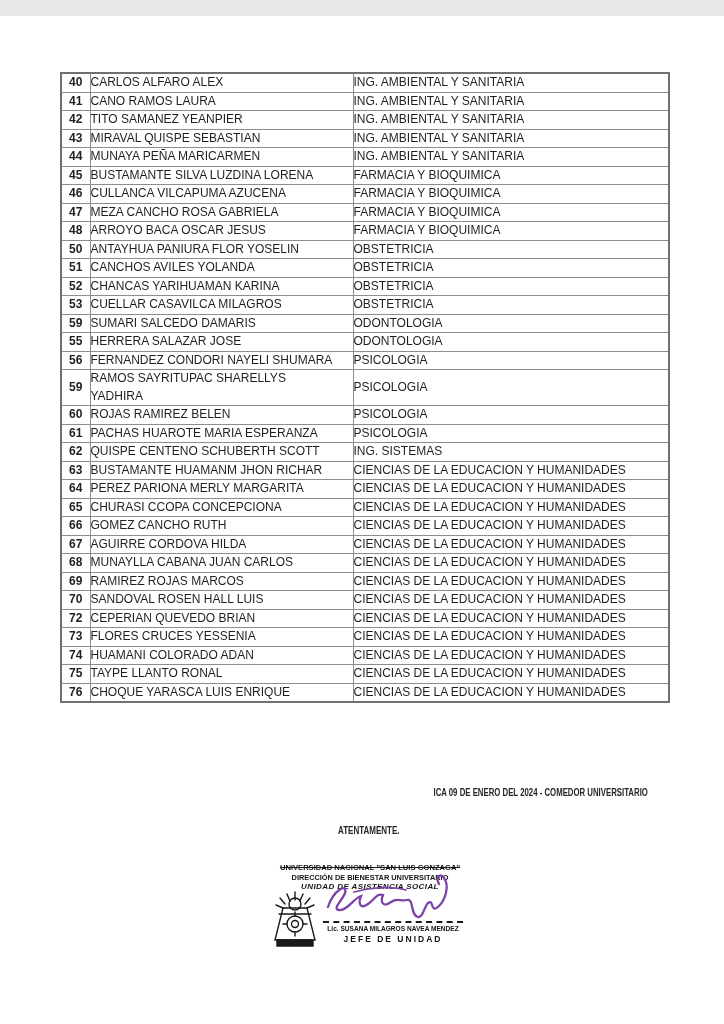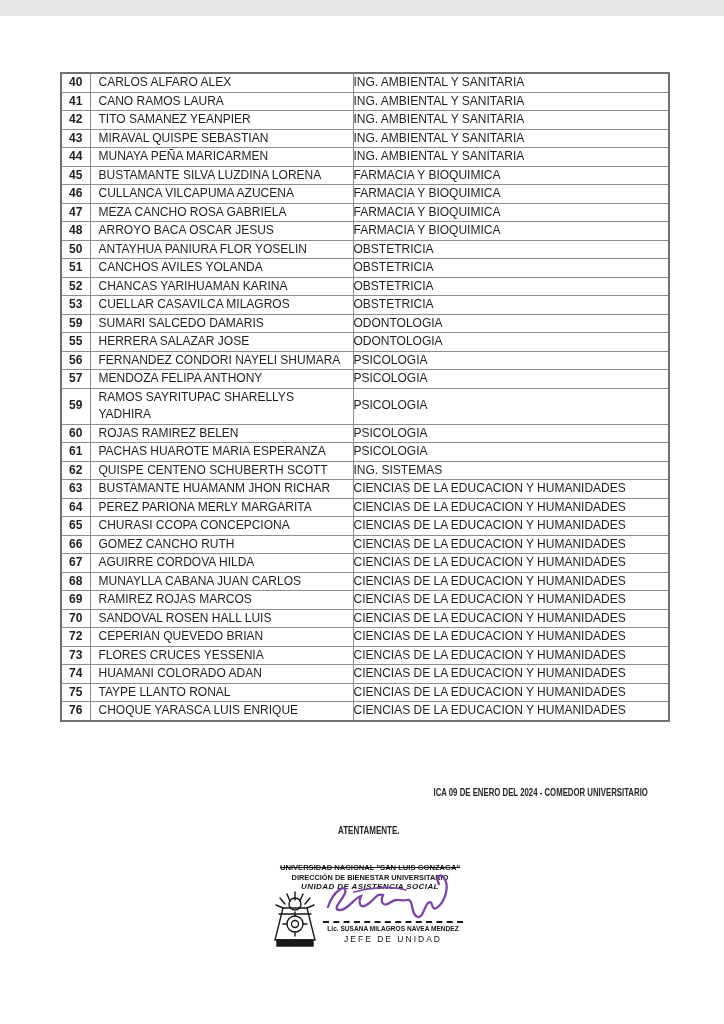--- a/index.html
+++ b/index.html
@@ -24,21 +24,21 @@
   }
   table.roster td {
     border:1px solid #8d8d8d;
     height:17.5px;
     line-height:17.5px;
     vertical-align:middle;
     overflow:hidden;
   }
   table.roster { border:2px solid #707070; }
   td.num  { width:29px;  text-align:center; font-weight:bold; }
-  td.name { width:263px; padding-left:8px; white-space:pre-line; line-height:17.5px; }
+  td.name { width:263px; white-space:pre-line; line-height:17.5px; }
   td.prog { width:316px; white-space:nowrap; }
   
   .date-line {
     position:absolute; top:771px; right:76px;
     font-size:10px; font-weight:bold; white-space:nowrap;
     transform:scaleX(0.78); transform-origin:100% 50%;
     color:#262626;
   }
   .closing {
     position:absolute; left:338px; top:809px;
@@ -65,21 +65,21 @@
     position:absolute; left:60px; top:58px; width:140px;
     border-top:2px dashed #1b1b1b; height:0;
   }
   .sig-name {
     position:absolute; left:48px; top:61px; width:164px;
     text-align:center; font-size:8px; font-weight:bold; white-space:nowrap;
     transform:scaleX(0.82); transform-origin:50% 50%;
   }
   .sig-title {
     position:absolute; left:48px; top:71px; width:164px;
-    text-align:center; font-size:8.5px; font-weight:normal;
+    text-align:center; font-size:8.5px; font-weight:bold;
     letter-spacing:2px; white-space:nowrap;
   }
 </style>
 </head>
 <body>
 
 <div class="page">
 
   <table class="roster">
     <tbody>
@@ -154,25 +154,20 @@
           <td class="prog">ODONTOLOGIA</td>
         </tr>
         <tr>
           <td class="num">55</td>
           <td class="name">HERRERA SALAZAR JOSE</td>
           <td class="prog">ODONTOLOGIA</td>
         </tr>
         <tr>
           <td class="num">56</td>
           <td class="name">FERNANDEZ CONDORI NAYELI SHUMARA</td>
-          <td class="prog">PSICOLOGIA</td>
-        </tr>
-        <tr>
-          <td class="num">57</td>
-          <td class="name">MENDOZA FELIPA ANTHONY</td>
           <td class="prog">PSICOLOGIA</td>
         </tr>
         <tr>
           <td class="num">59</td>
           <td class="name">RAMOS SAYRITUPAC SHARELLYS
 YADHIRA</td>
           <td class="prog">PSICOLOGIA</td>
         </tr>
         <tr>
           <td class="num">60</td>

